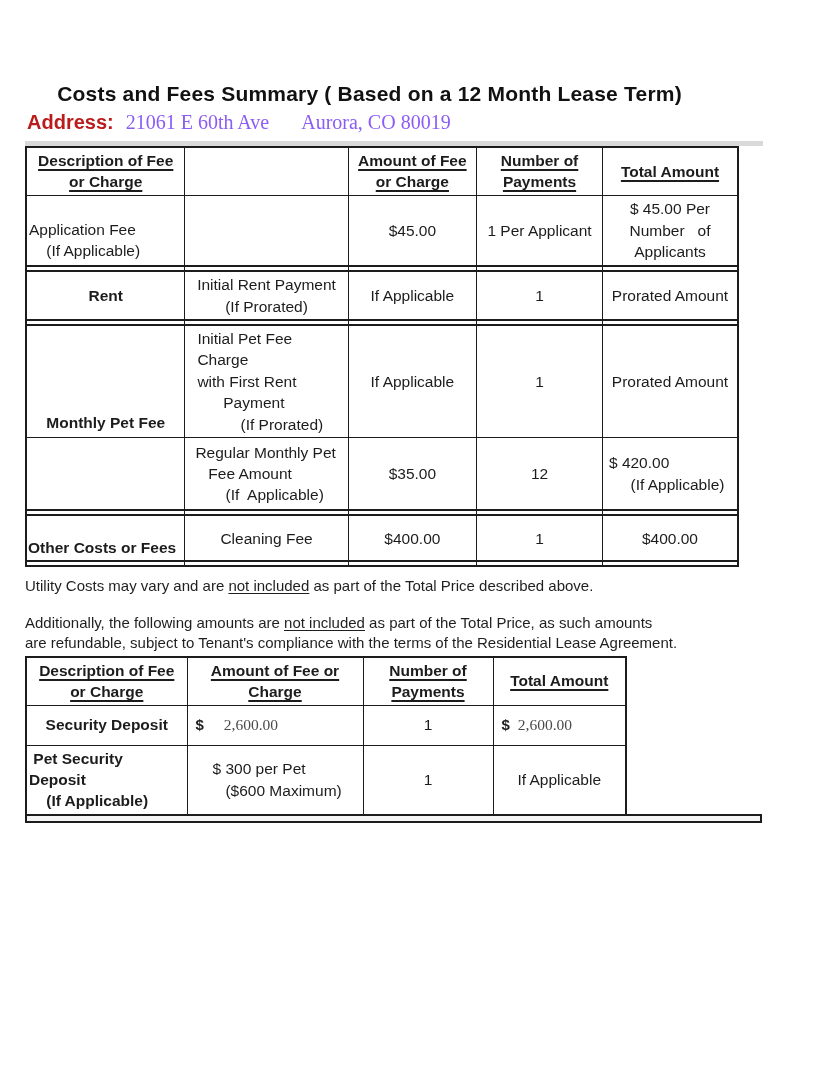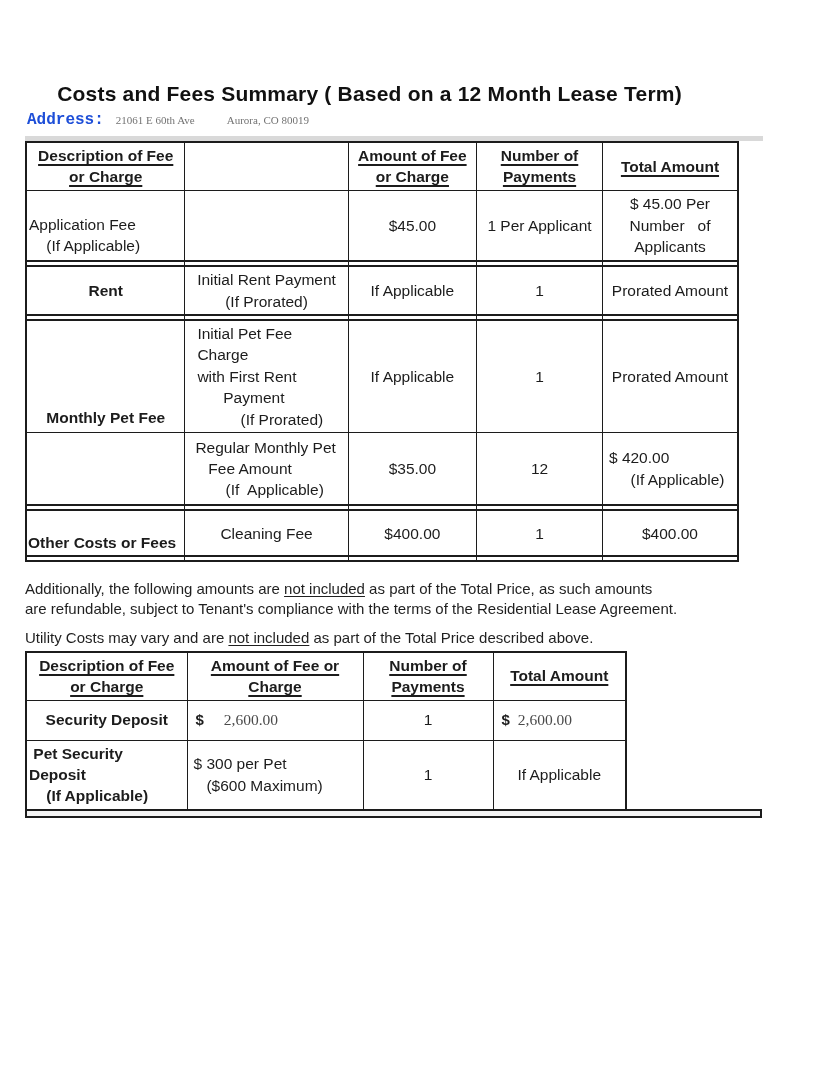--- a/index.html
+++ b/index.html
@@ -11,24 +11,24 @@
     color: #1c1c1c;
   }
   .page { position: relative; width: 739px; height: 1080px; padding-top: 82px; }
 
   .title {
     margin: 0; text-align: center;
     font-size: 21px; font-weight: 700; color: #111;
     letter-spacing: 0.2px;
   }
   .address-row { margin: 5px 0 0 27px; display: flex; align-items: baseline; }
-  .address-label { font-size: 16px; font-weight: 700; color: #1d4ed8; font-family: Liberation Mono, monospace; }
+  .address-label { font-size: 20px; font-weight: 700; color: #b91c1c; }
   .address-street, .address-city {
     font-family: "Liberation Serif", serif;
-    font-size: 11px; color: #737373;
+    font-size: 20px; color: #8b5cf6;
   }
   .address-street { margin-left: 12px; }
   .address-city { margin-left: 32px; }
 
   .top-divider {
     margin: 7px 0 0 25px; width: 738px; height: 5px;
     background: #d9d9d9;
   }
 
   table {
@@ -190,23 +190,23 @@
     <tr class="spacer">
           <td></td>
           <td></td>
           <td></td>
           <td></td>
           <td></td>
         </tr>
   </tbody>
     </table>
 
+  <p class="note note1"><span>Utility Costs may vary and are </span><span class="u">not included</span><span> as part of the Total Price described above.</span></p>
+
   <p class="note note2"><span>Additionally, the following amounts are </span><span class="u">not included</span><span> as part of the Total Price, as such amounts</span><br><span>are refundable, subject to Tenant's compliance with the terms of the Residential Lease Agreement.</span></p>
-
-  <p class="note note1"><span>Utility Costs may vary and are </span><span class="u">not included</span><span> as part of the Total Price described above.</span></p>
 
   <table id="deposits-table">
     <colgroup>
       <col style="width:161px">
         <col style="width:176px">
         <col style="width:130px">
         <col style="width:133px">
     </colgroup>
     <tbody>
         <tr style="height:47px">
@@ -221,21 +221,21 @@
     <tr style="height:40px">
       <td class="bold">Security Deposit</td>
       <td class="money"><span class="cur">$</span><span class="gap-lg"></span><span class="serif">2,600.00</span></td>
       <td>1</td>
       <td class="money"><span class="cur">$</span><span class="gap-sm"></span><span class="serif">2,600.00</span></td>
     </tr>
     <tr style="height:65px">
       <td class="bold left" style="padding-left:2px"> Pet Security
 Deposit
     (If Applicable)</td>
-      <td class="left" style="padding-left:6px">$ 300 per Pet
+      <td class="left" style="padding-left:25px">$ 300 per Pet
    ($600 Maximum)</td>
       <td>1</td>
       <td>If Applicable</td>
     </tr>
   </tbody>
     </table>
 
   <div class="bottom-divider"></div>
 
 

